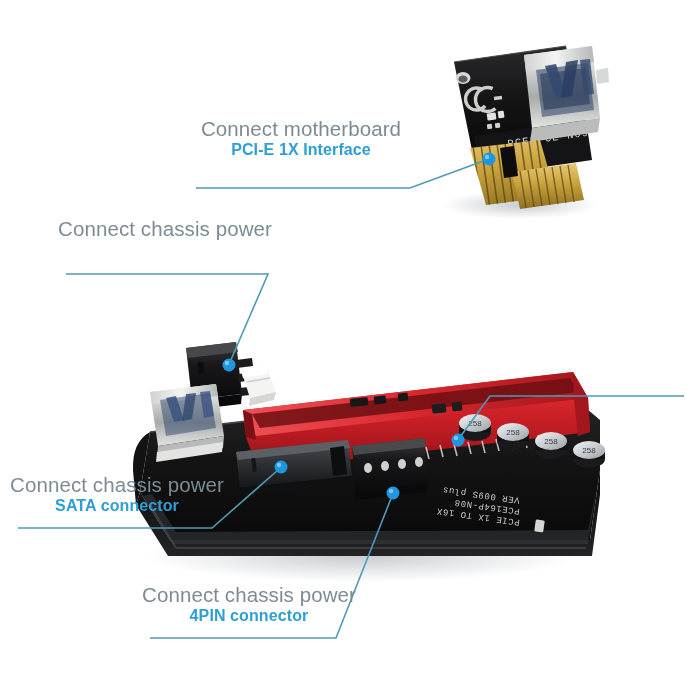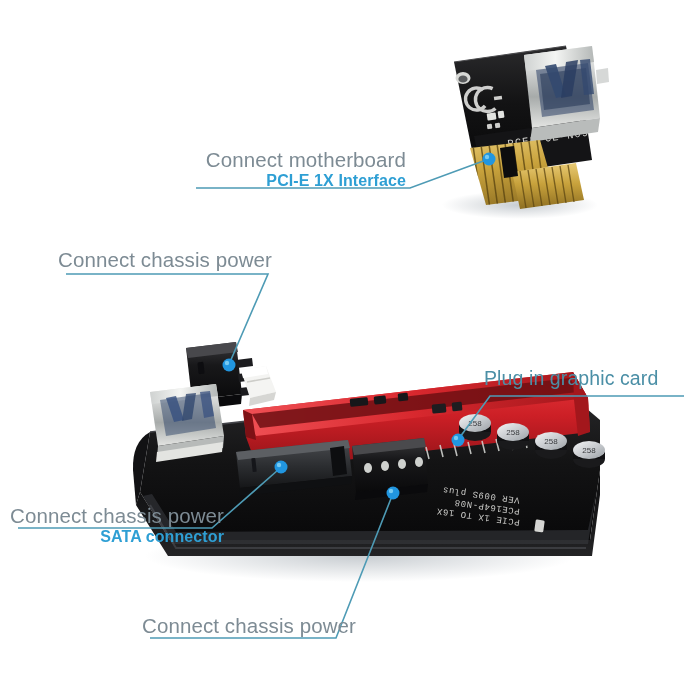--- a/index.html
+++ b/index.html
@@ -10,21 +10,21 @@
     font-family:"Liberation Sans","DejaVu Sans",sans-serif;
     -webkit-font-smoothing:antialiased;
   }
   #stage{position:absolute;inset:0;width:700px;height:700px;}
 
   
   .callout{position:absolute;white-space:nowrap;line-height:1.12;}
   .c-line1{font-size:20.5px;color:#7d8b94;font-weight:400;letter-spacing:.1px;}
   .c-line2{font-size:16px;color:#2e9fd4;font-weight:700;letter-spacing:.1px;}
   .c-single{font-size:19.5px;color:#4b8fa6;font-weight:400;letter-spacing:.1px;}
-  .ta-c{text-align:right;margin-top:31px;}
+  .ta-c{text-align:center;}
   .ta-l{text-align:left;}
 
   
   svg.layer{position:absolute;left:0;top:0;width:700px;height:700px;overflow:visible;}
   svg.layer.lines{z-index:6;}
   svg.layer.board{z-index:3;}
   .lead{fill:none;stroke:#4e9bb5;stroke-width:1.6;}
   .dot{fill:#2196e0;}
 </style>
 </head>
@@ -385,26 +385,24 @@
 
   <div class="callout ta-c" style="left:196px;top:118px;width:210px;z-index:8;">
     <div class="c-line1">Connect motherboard</div>
     <div class="c-line2">PCI-E 1X Interface</div>
   </div>
 
   <div class="callout ta-c" style="left:58px;top:218px;width:212px;z-index:8;">
     <div class="c-line1">Connect chassis power</div>
   </div>
 
-  <div class="callout ta-l" style="left:484px;top:368px;width:210px;z-index:8;">
-    <div class="c-single">Plug in graphic card</div>
-  </div>
 
   <div class="callout ta-c" style="left:10px;top:474px;width:214px;z-index:8;">
     <div class="c-line1">Connect chassis power</div>
     <div class="c-line2">SATA connector</div>
   </div>
 
   <div class="callout ta-c" style="left:142px;top:584px;width:214px;z-index:8;">
     <div class="c-line1">Connect chassis power</div>
+    <div class="c-line2">4PIN connector</div>
   </div>
 
 </div>
 
 </body></html>

